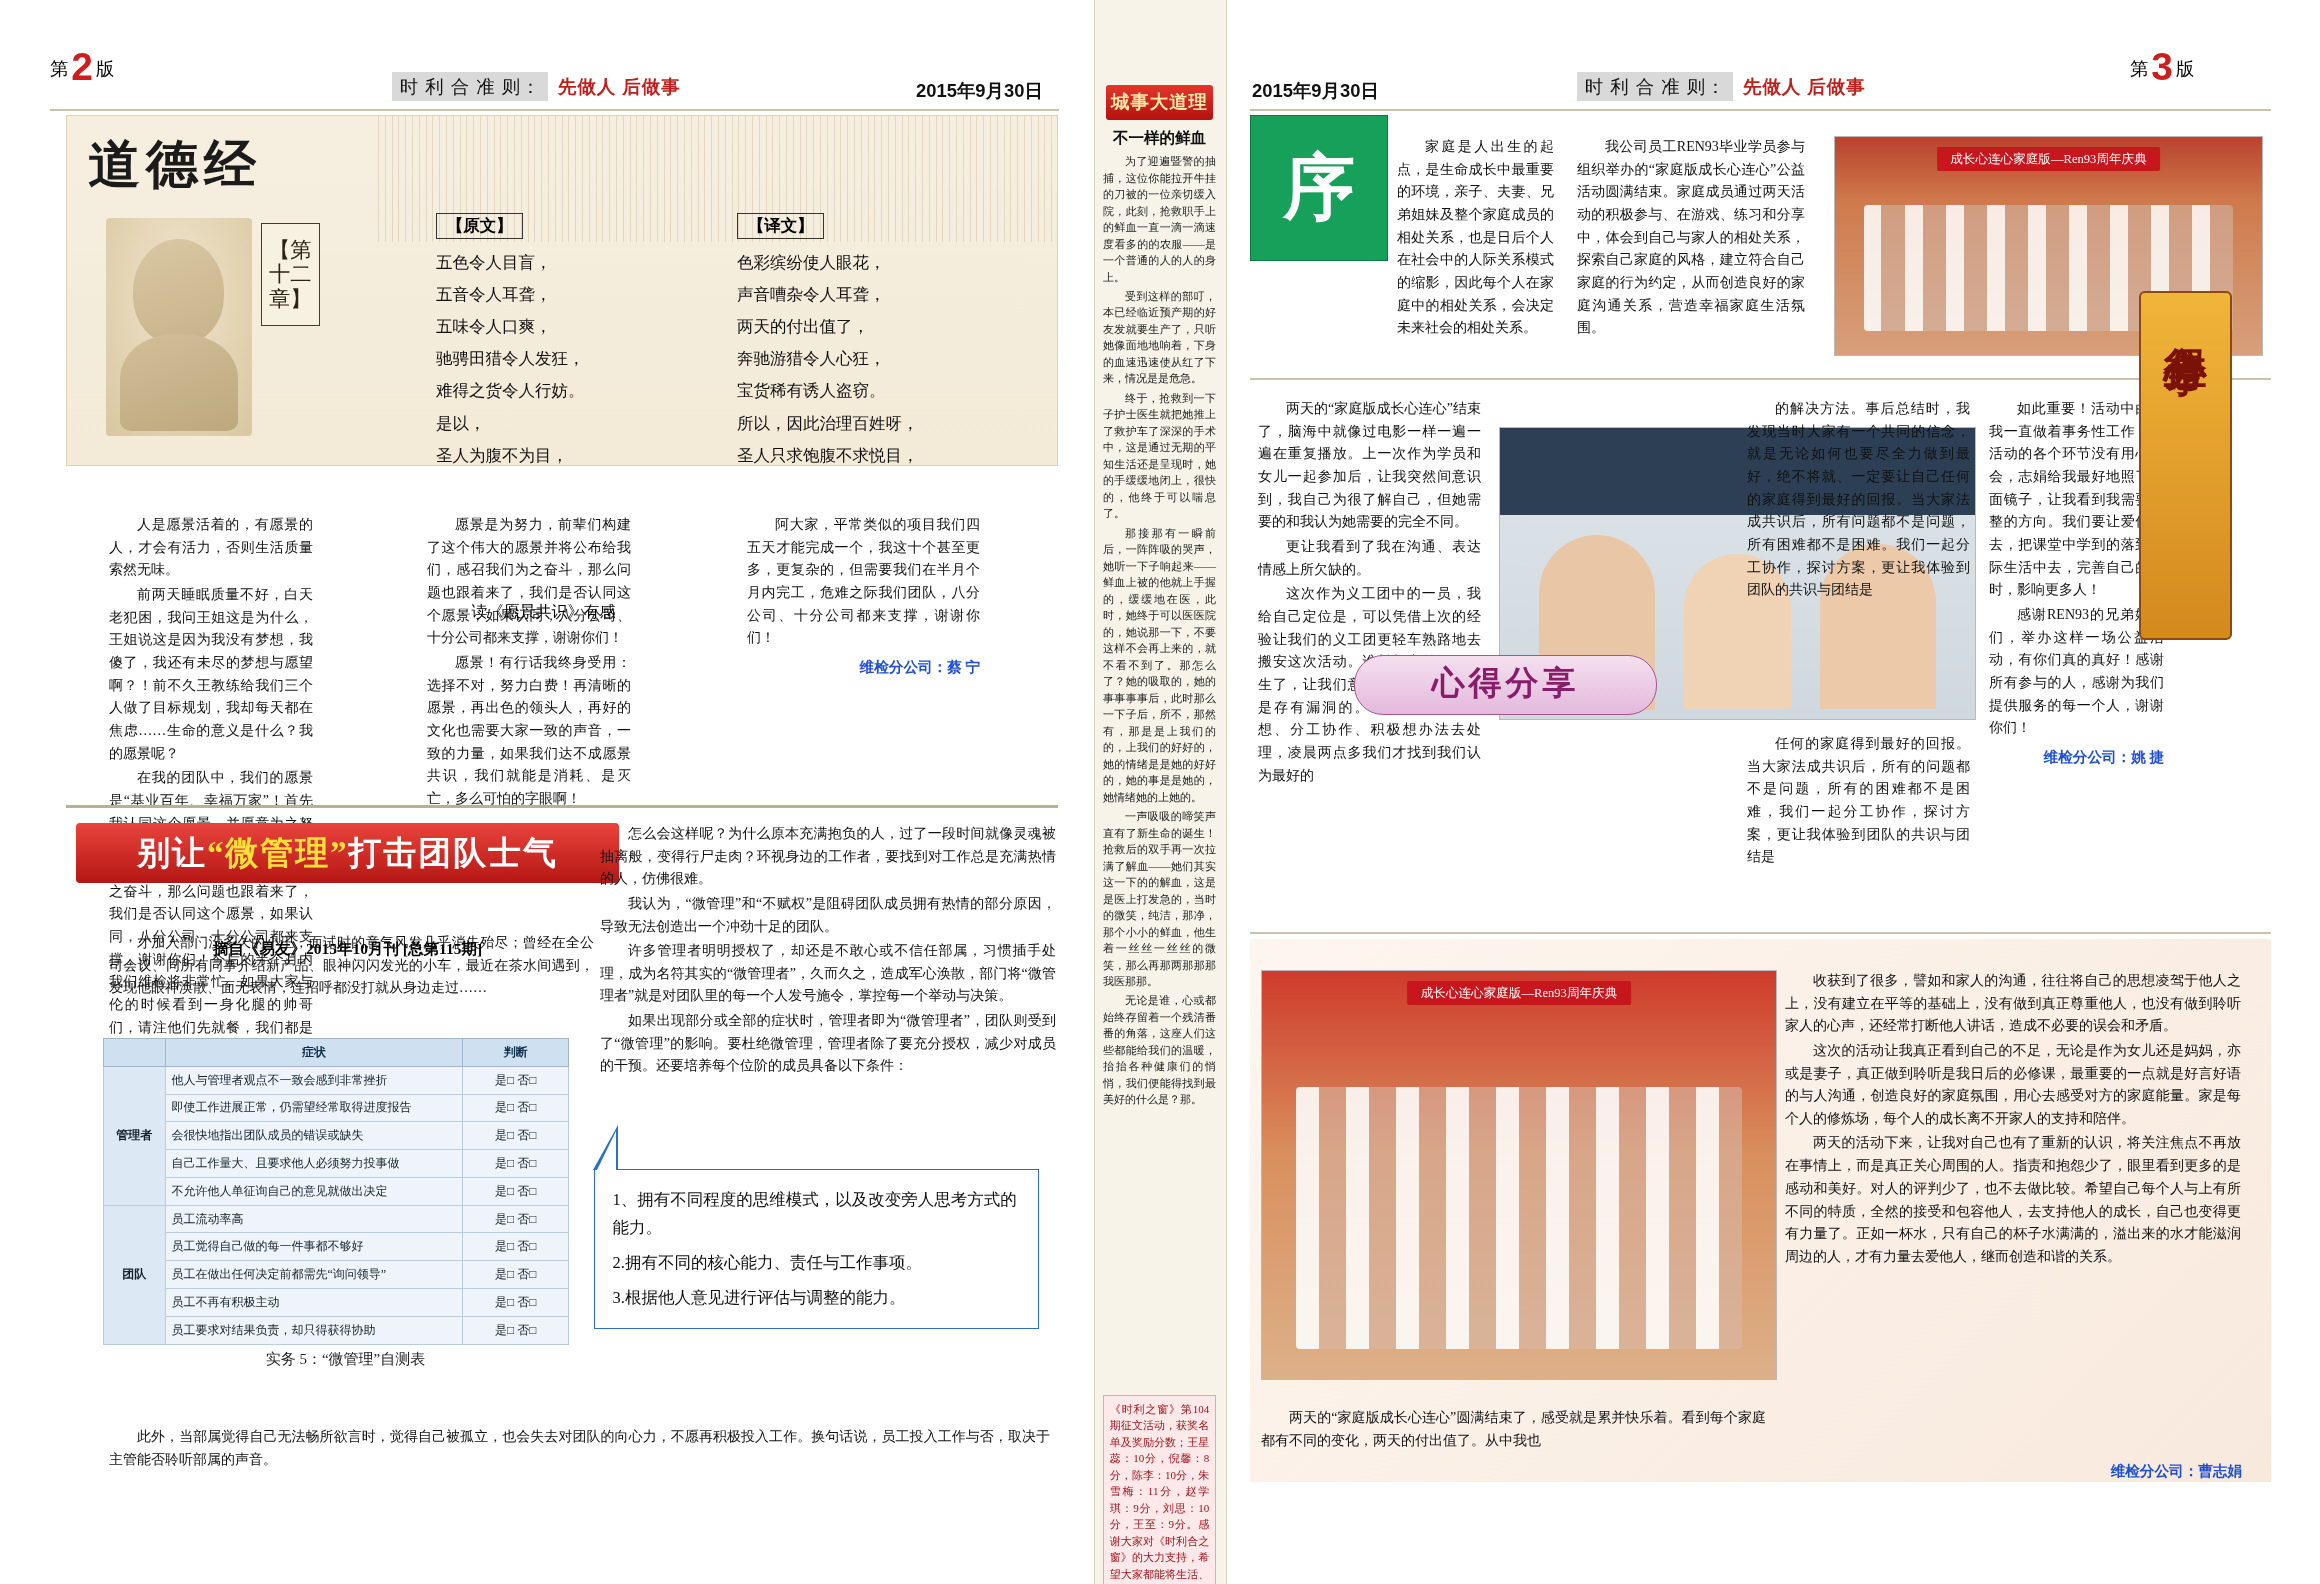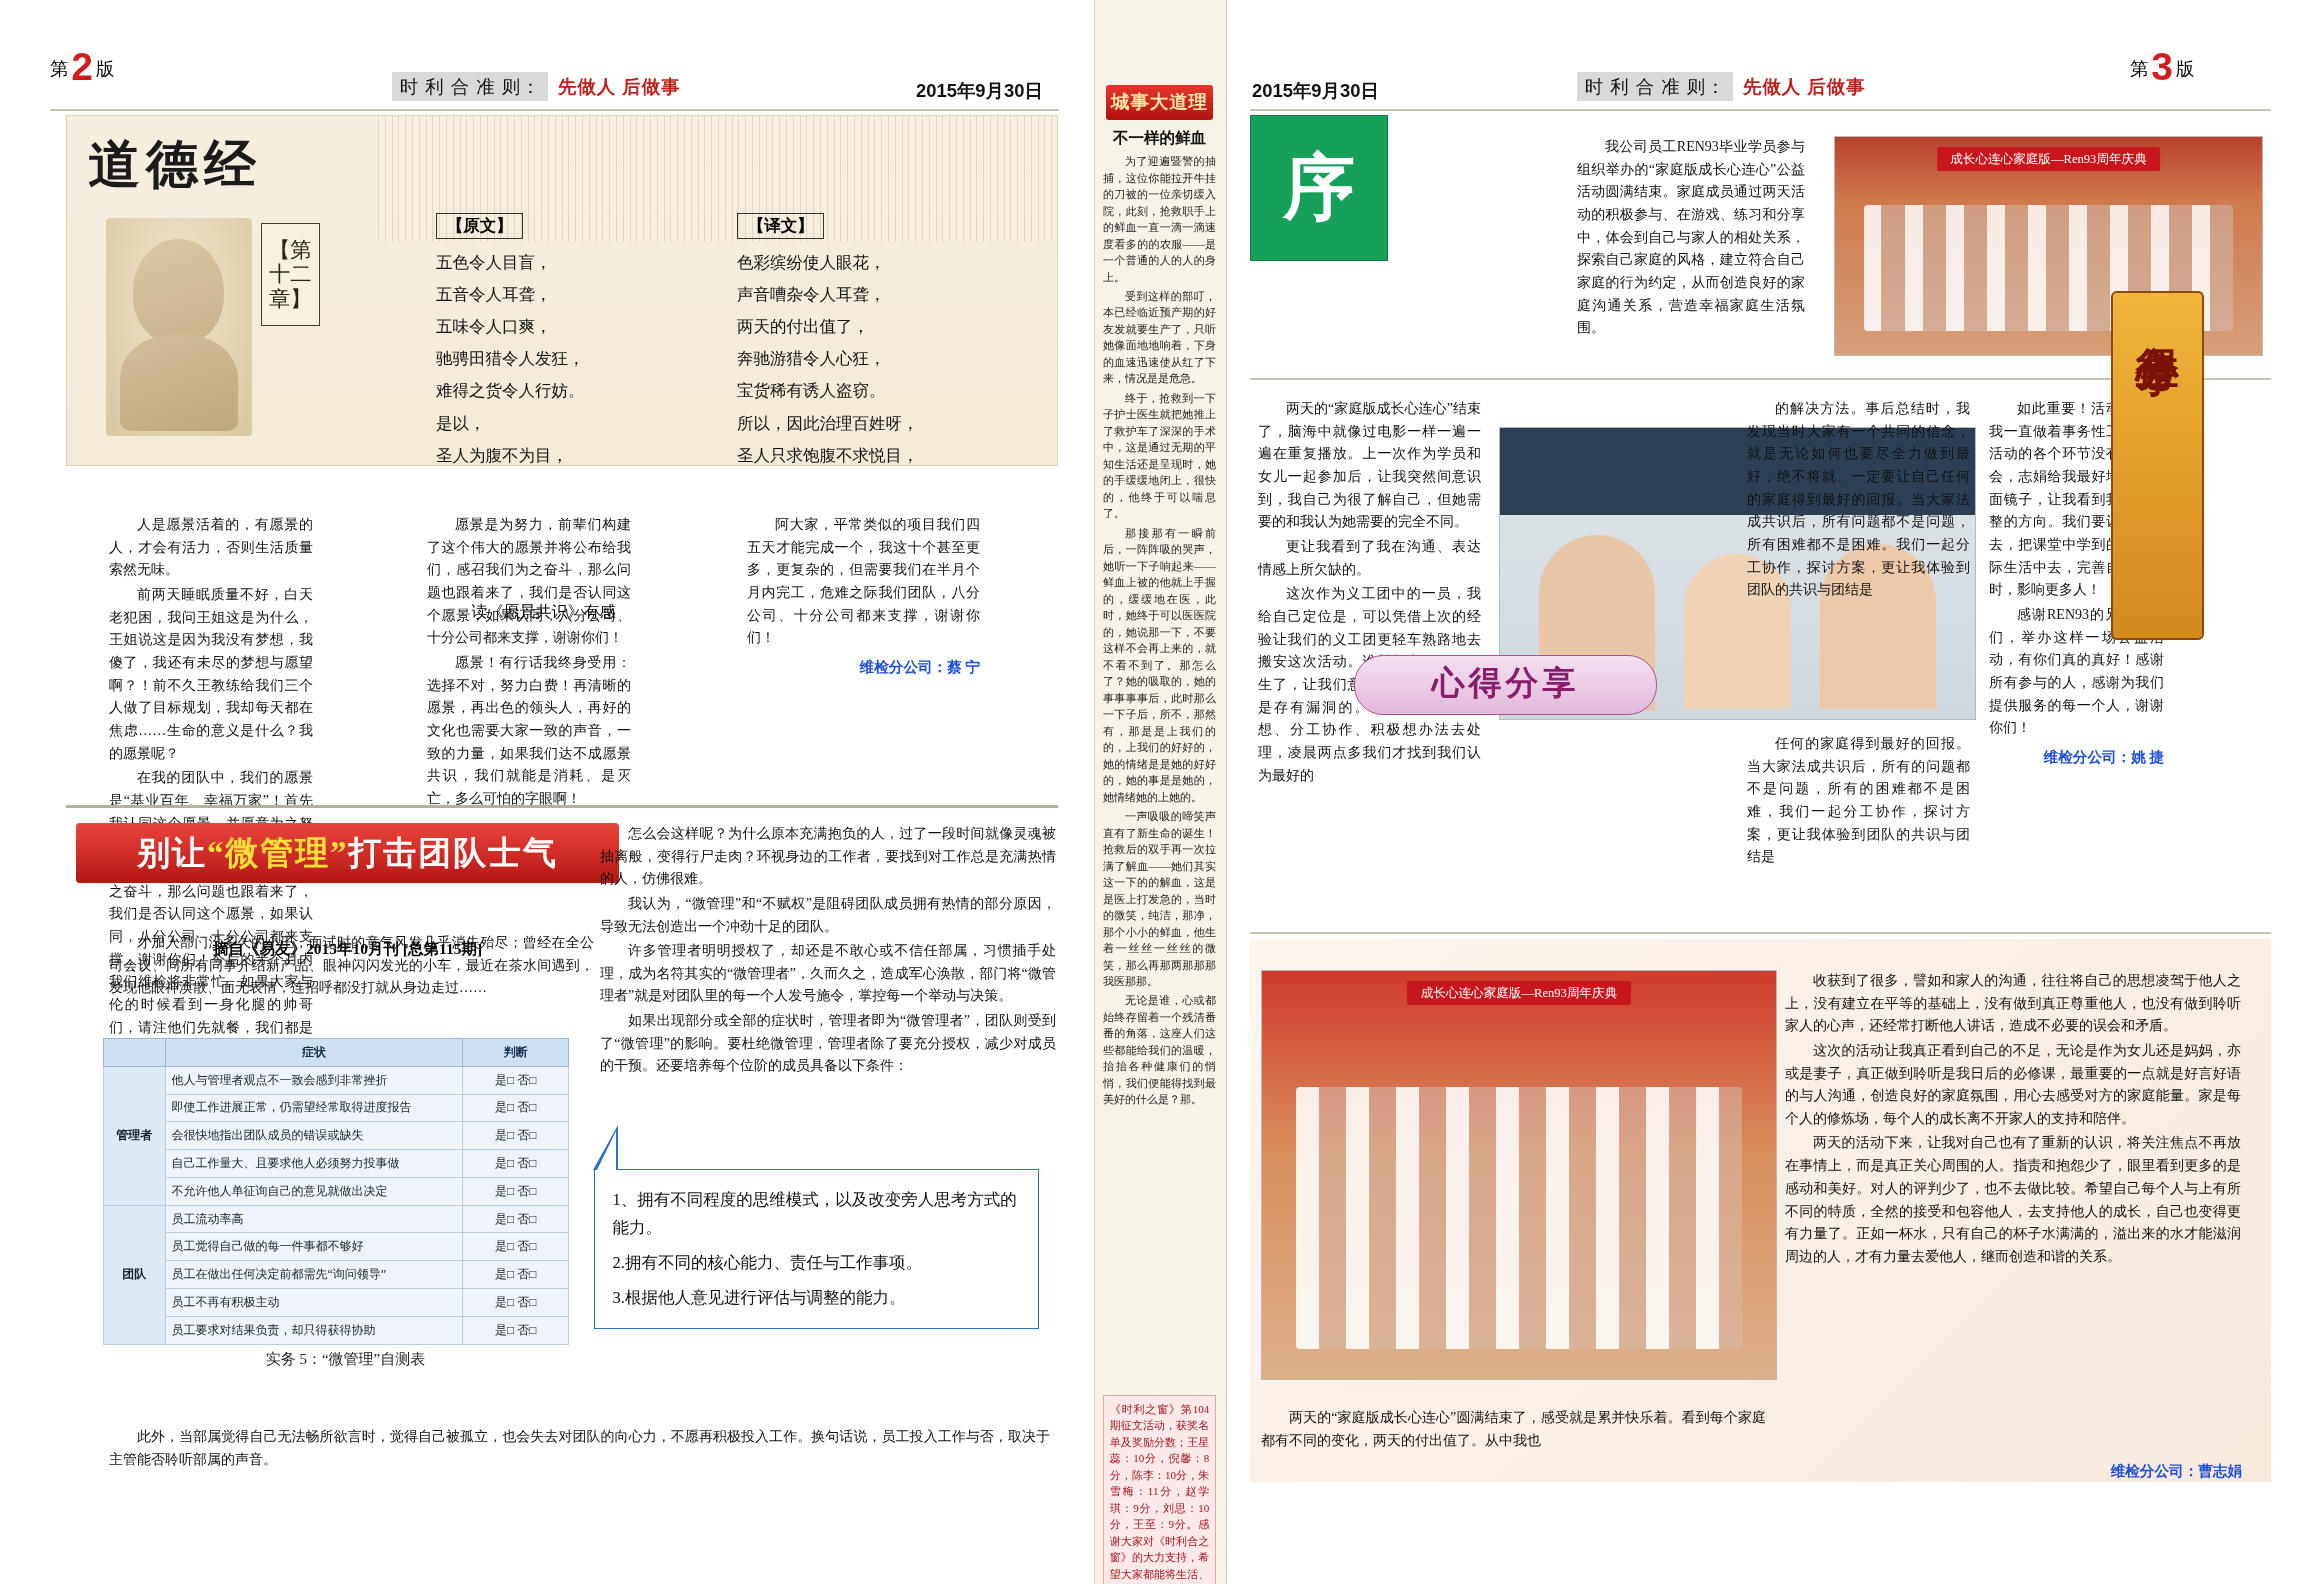--- a/index.html
+++ b/index.html
@@ -1,18 +1,18 @@
 <!DOCTYPE html>
 <html><head>
 <meta charset="utf-8">
 <style>
   html,body{margin:0;padding:0;background:#6d6d6d;}
   body{font-family:"Liberation Serif", serif;}
   .page{position:relative;width:2320px;height:1585px;background:#fff;overflow:hidden;}
-  .spread{position:absolute;left:0;top:0;width:2237px;height:1585px;background:#ffffff;}
+  .spread{position:absolute;left:0;top:0;width:2237px;height:1585px;background:#ffffff;padding-left:28px;}
   .gutter{position:absolute;left:1094px;top:0;width:131px;height:1585px;background:#f7f3e8;border-left:1px solid #d8d2c0;border-right:1px solid #d8d2c0;}
   
   .pgnum{position:absolute;font-family:"Liberation Sans",sans-serif;font-size:18.4px;color:#000;}
   .pgnum .big{color:#d01c1c;font-size:39px;font-weight:bold;vertical-align:-4.9px;padding:0 2.9px;}
   .hdr-motto{position:absolute;font-family:"Liberation Sans",sans-serif;font-size:18.4px;letter-spacing:1px;}
   .hdr-motto .lbl{background:#d9d9d9;padding:3.9px 7.8px;color:#111;}
   .hdr-motto .val{color:#c0201c;font-weight:bold;padding-left:9.7px;}
   .hdr-date{position:absolute;font-family:"Liberation Sans",sans-serif;font-size:18.4px;font-weight:bold;color:#111;}
   .rule{position:absolute;background:#c9c2ae;height:1.9px;}
   .box{position:absolute;box-sizing:border-box;}
@@ -242,20 +242,23 @@
       <span class="lbl">时 利 合 准 则：</span><span class="val">先做人 后做事</span>
     </div>
     <div class="pgnum" style="left:2130px;top:45px;">
       <span>第</span><span class="big">3</span><span>版</span>
     </div>
     <div class="rule" style="left:1250px;top:109px;width:1021px;"></div>
 
     <div class="xu-box">
         <span>序</span>
       </div>
+    <div class="box txt" style="left:1397px;top:136px;width:157px;">
+      <p>家庭是人出生的起点，是生命成长中最重要的环境，亲子、夫妻、兄弟姐妹及整个家庭成员的相处关系，也是日后个人在社会中的人际关系模式的缩影，因此每个人在家庭中的相处关系，会决定未来社会的相处关系。</p>
+    </div>
     <div class="box txt" style="left:1577px;top:136px;width:228px;">
       <p>我公司员工REN93毕业学员参与组织举办的“家庭版成长心连心”公益活动圆满结束。家庭成员通过两天活动的积极参与、在游戏、练习和分享中，体会到自己与家人的相处关系，探索自己家庭的风格，建立符合自己家庭的行为约定，从而创造良好的家庭沟通关系，营造幸福家庭生活氛围。</p>
     </div>
 
     <div class="photo" style="left:1834px;top:136px;width:427px;height:218px;
          background:linear-gradient(180deg,#b9432f 0%,#cf7a4c 30%,#d7a07b 100%);">
       <div class="ph-banner">成长心连心家庭版—Ren93周年庆典</div>
       <div style="position:absolute;left:29px;top:68px;width:369px;height:126px;
            background:repeating-linear-gradient(90deg,rgba(255,255,255,.85) 0 17.5px, rgba(210,190,180,.5) 17.5px 41px);border-radius:3.9px;"></div>
     </div>

